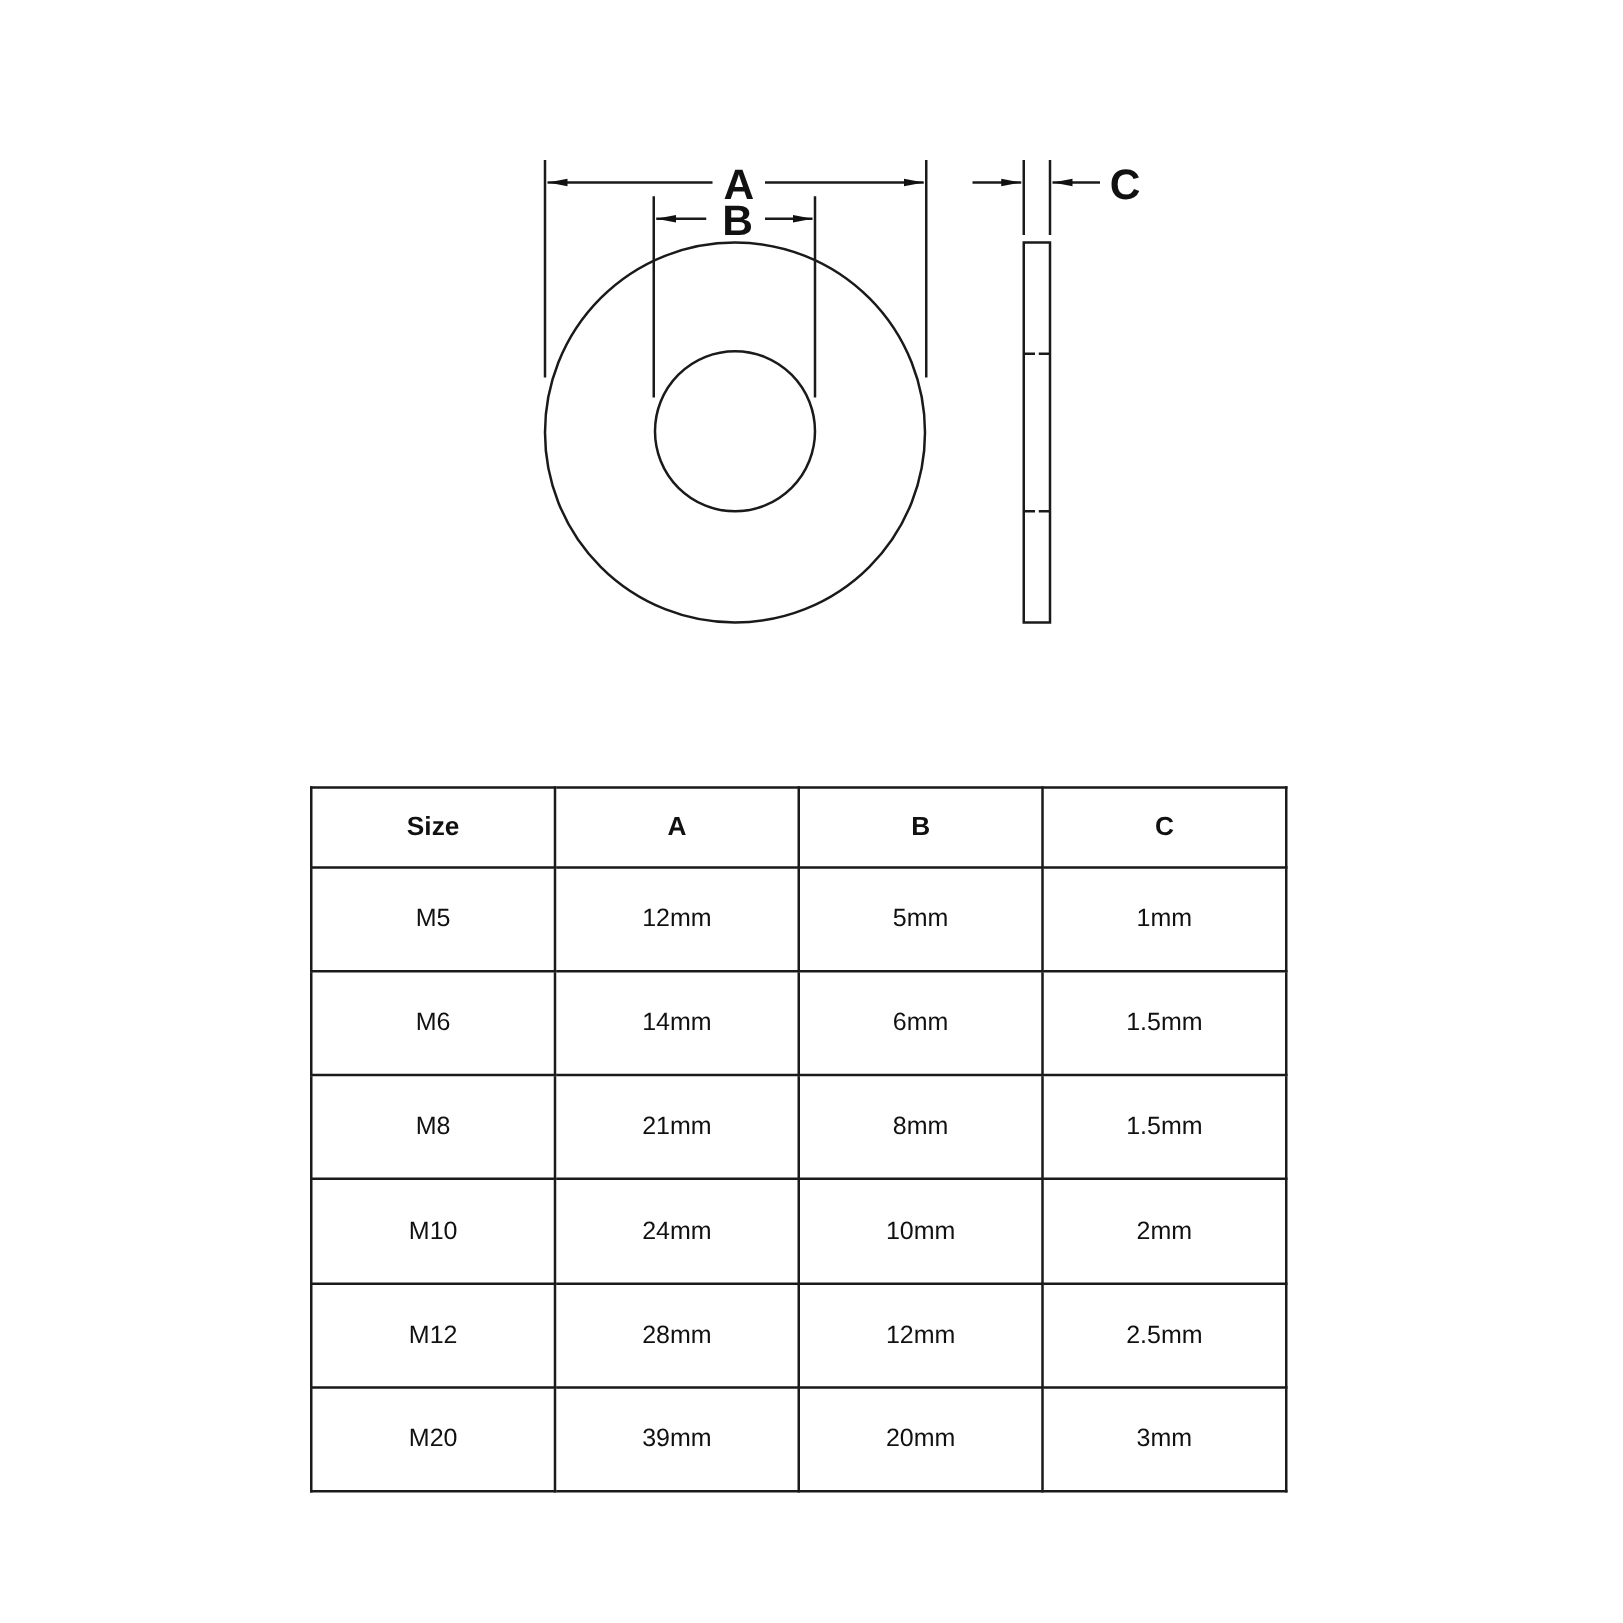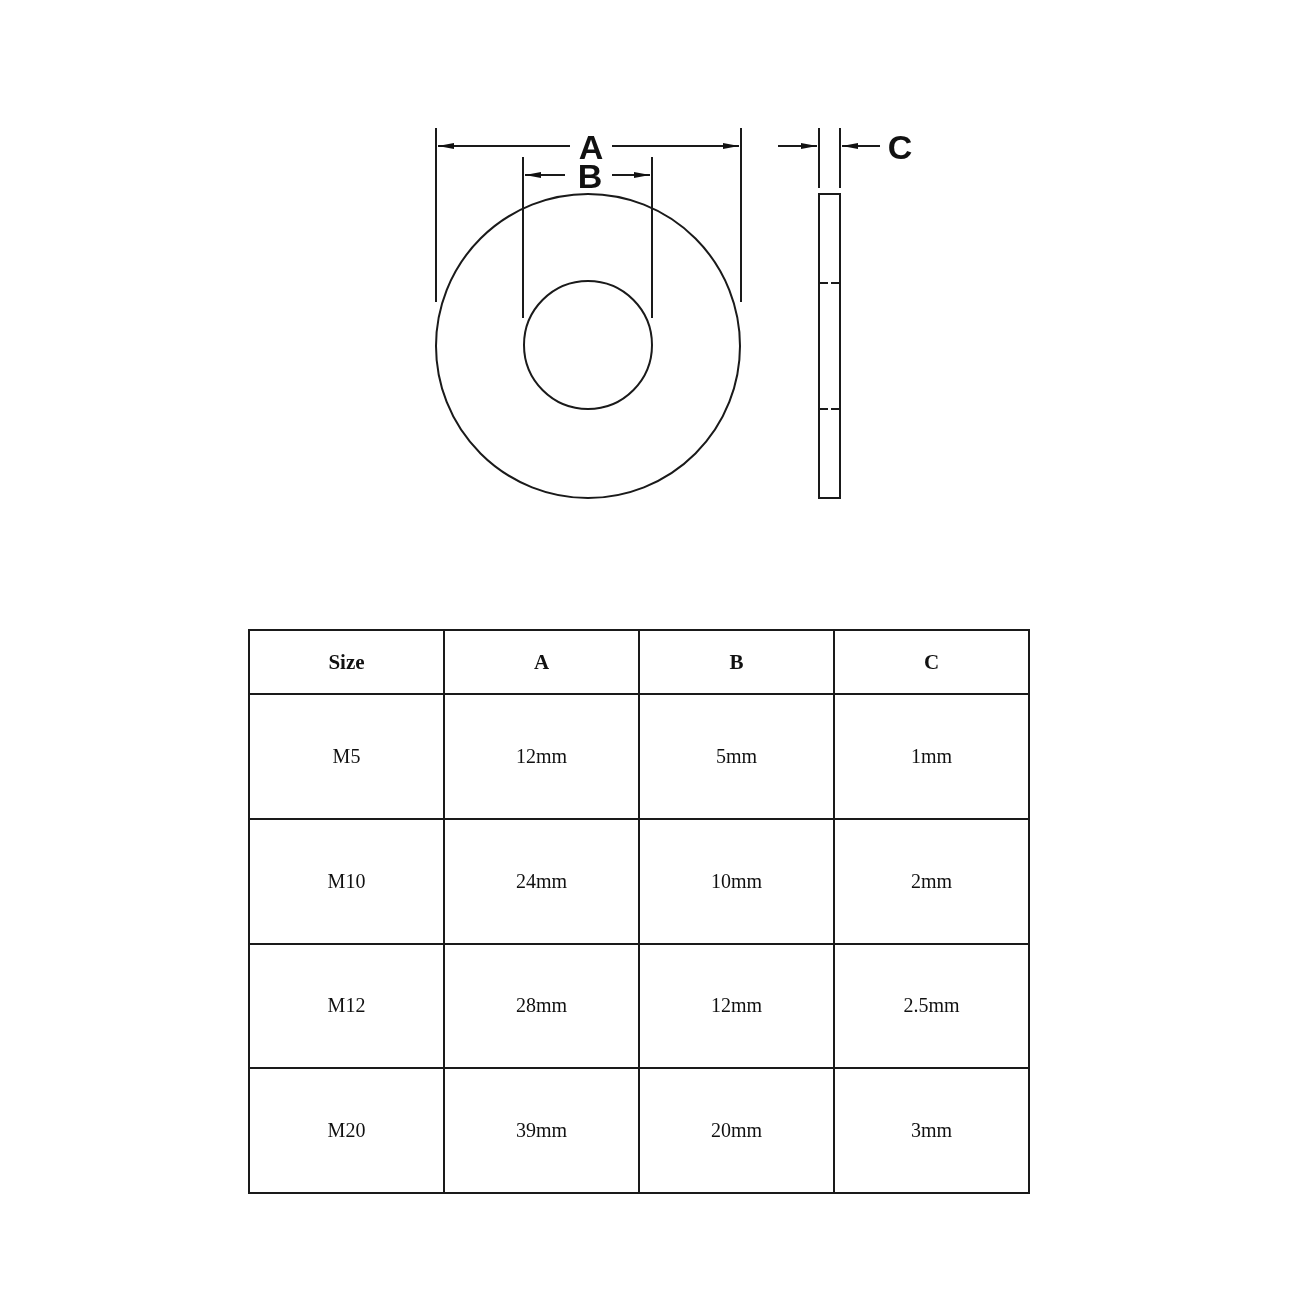--- a/index.html
+++ b/index.html
@@ -2,21 +2,21 @@
 <html><head>
 <meta charset="utf-8">
 <style>
   html, body { margin: 0; padding: 0; background: #ffffff; }
   body { width: 1298px; height: 1298px; position: relative; overflow: hidden; }
   #drawing { position: absolute; left: 0; top: 0; width: 1298px; height: 560px; }
   #spec-table {
     position: absolute; left: 248px; top: 629px;
     width: 782px; height: 565px;
     border-collapse: collapse; table-layout: fixed;
-    font-family: Liberation Serif, serif; color: #111;
+    font-family: Liberation Sans, sans-serif; color: #111;
   }
   #spec-table td, #spec-table th {
     border: 2px solid #1a1a1a; text-align: center; vertical-align: middle;
     font-size: 20px; padding: 0; height: 62px;
   }
   #spec-table th { font-weight: bold; font-size: 21px; }
   .lbl { font-family: "Liberation Sans", sans-serif; font-weight: bold; font-size: 34px; fill: #111; }
 </style>
 </head>
 <body>
@@ -71,20 +71,32 @@
     </tr>
   </thead>
   <tbody id="tbody">
       <tr>
         <td>M5</td>
         <td>12mm</td>
         <td>5mm</td>
         <td>1mm</td>
       </tr>
       <tr>
+        <td>M6</td>
+        <td>14mm</td>
+        <td>6mm</td>
+        <td>1.5mm</td>
+      </tr>
+      <tr>
+        <td>M8</td>
+        <td>21mm</td>
+        <td>8mm</td>
+        <td>1.5mm</td>
+      </tr>
+      <tr>
         <td>M10</td>
         <td>24mm</td>
         <td>10mm</td>
         <td>2mm</td>
       </tr>
       <tr>
         <td>M12</td>
         <td>28mm</td>
         <td>12mm</td>
         <td>2.5mm</td>

